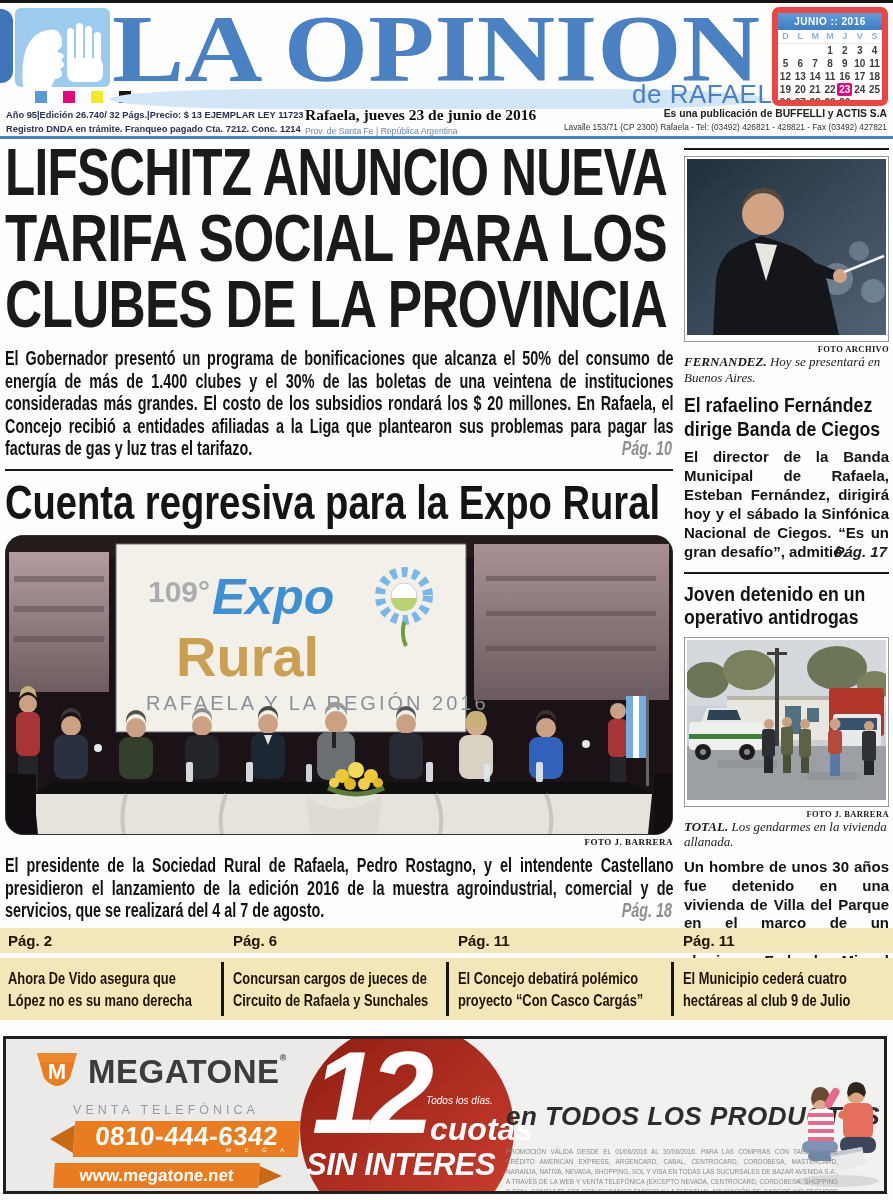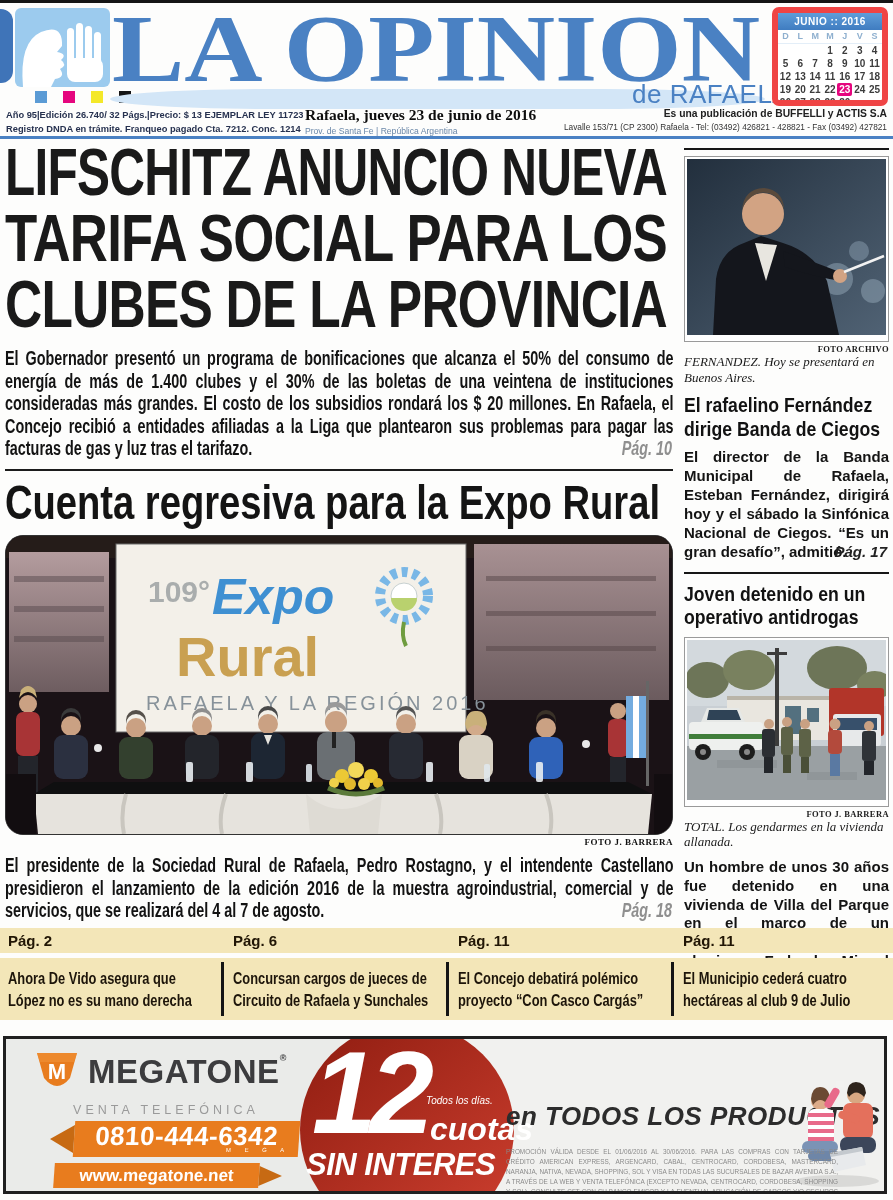--- a/index.html
+++ b/index.html
@@ -39,21 +39,21 @@
   .hr-black{border:none;border-top:2.5px solid #1c1c1c;margin:9px 0 6px 0;}
   .photo-frame{width:666px;height:298px;border:1px solid #333;background:#140f12;overflow:hidden;}
   .credit{font-family:"Liberation Serif",serif;font-size:9px;font-weight:bold;color:#111;text-align:right;margin-top:2px;letter-spacing:.5px;}
   .caption{font-family:"Liberation Serif",serif;font-size:15px;font-style:italic;color:#1d1d1d;margin-top:1px;}
   .caption .cap-lead{font-weight:bold;}
   .sidebar{position:absolute;left:684px;top:148px;width:205px;}
   .srule{border:none;border-top:2px solid #161616;margin:0 0 6px 0;}
   .sfig{border:1px solid #9a9a9a;background:#fff;padding:2px;width:199px;box-sizing:content-box;}
   .scredit{font-family:"Liberation Serif",serif;font-size:8.5px;font-weight:bold;text-align:right;margin-top:2px;letter-spacing:.4px;}
   .scaption{font-family:"Liberation Serif",serif;font-size:13px;font-style:italic;line-height:1.2;margin:0 0 8px 0;}
-  .scaption .cap-lead{font-weight:normal;}
+  .scaption .cap-lead{font-weight:bold;}
   .sbh{font-size:21px;font-weight:bold;line-height:1.12;white-space:nowrap;transform:scaleX(.84);transform-origin:0 0;width:120%;color:#121212;margin:2px 0 8px 0;}
   .sbody{position:relative;font-size:15px;font-weight:bold;line-height:1.26;text-align:justify;color:#141414;margin:0 0 10px 0;}
   .sbody .pageref{color:#222;}
   
   .teasers{position:absolute;top:928px;left:0;width:893px;}
   .t-head{position:relative;height:25px;background:var(--teaser-background,#f3e6b8);}
   .t-head span{position:absolute;top:4px;font-size:15px;font-weight:bold;color:#211605;}
   .t-body{position:relative;height:62px;background:var(--teaser-background,#f3e6b8);margin-top:5px;}
   .t-div{position:absolute;top:4px;width:3px;height:54px;background:#141414;}
   .tcell{position:absolute;top:9px;transform:scaleX(.78);transform-origin:0 0;}

